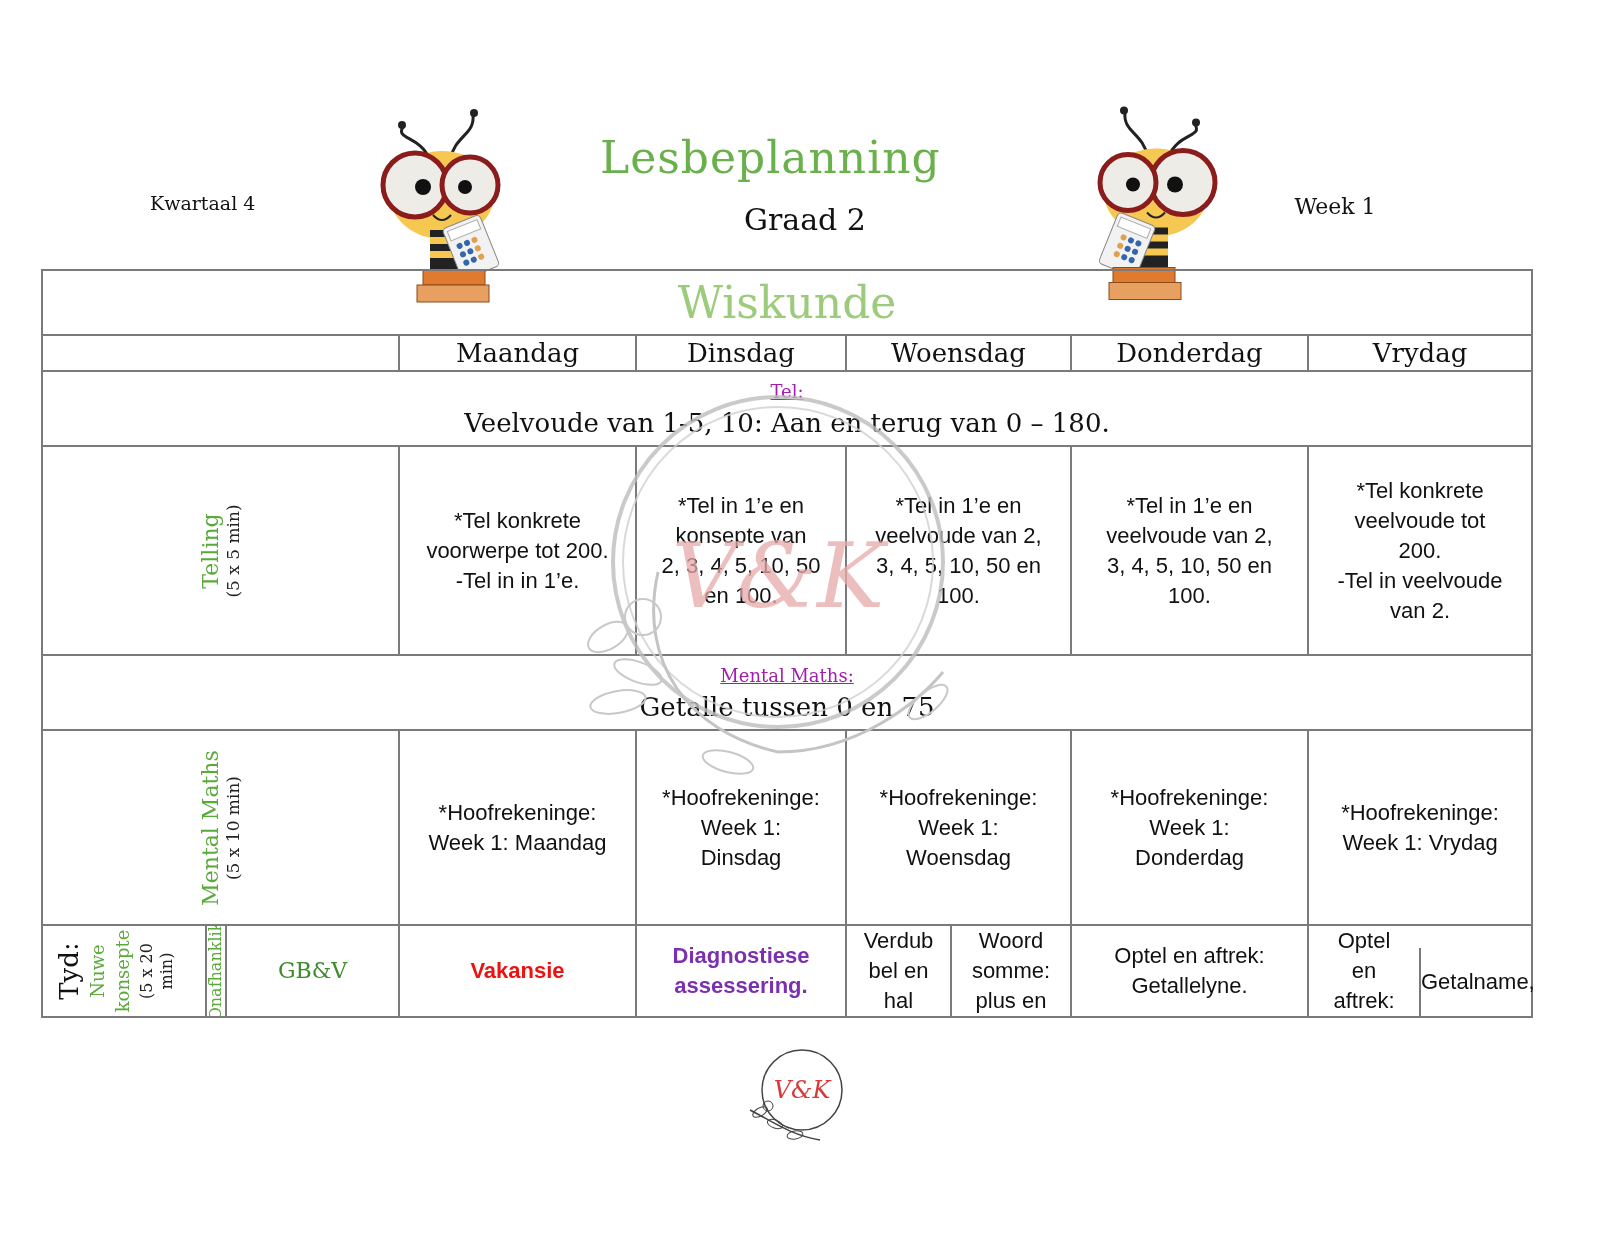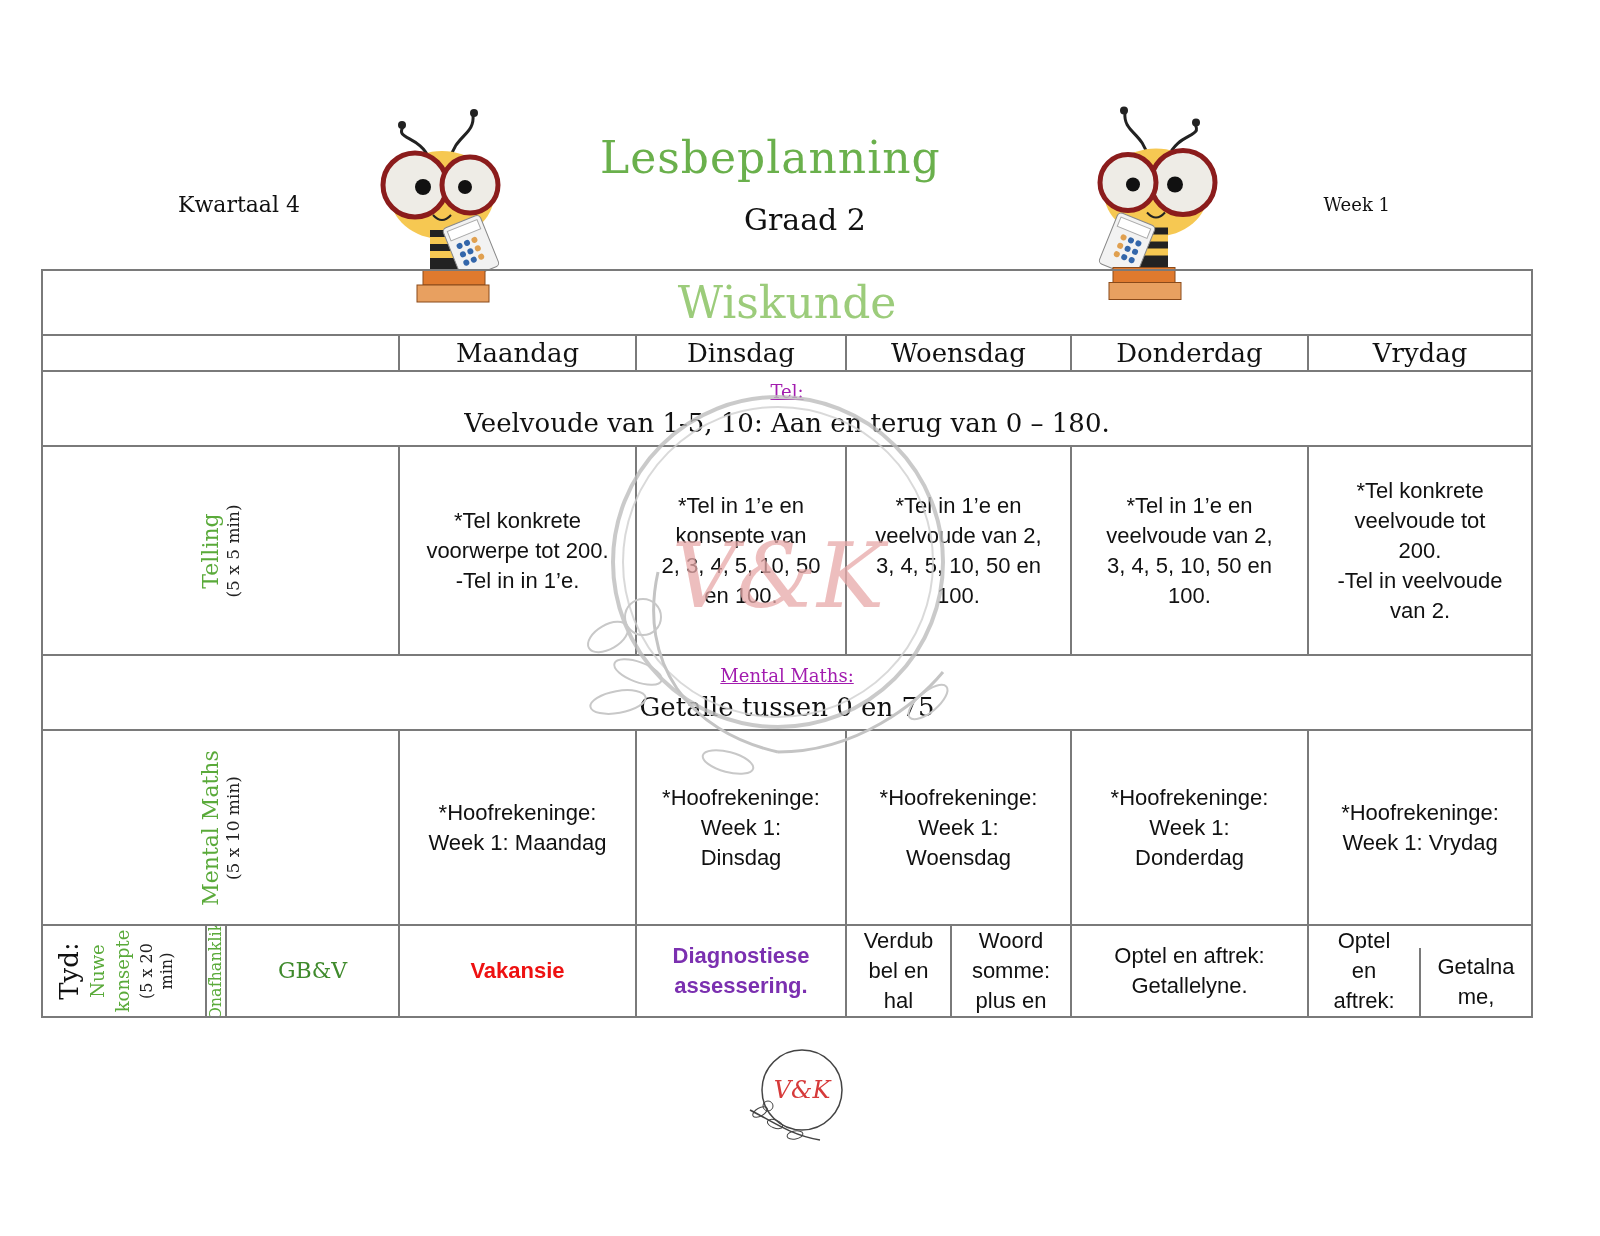--- a/index.html
+++ b/index.html
@@ -1,21 +1,21 @@
 <!DOCTYPE html>
 <html><head>
 <meta charset="utf-8">
 <style>
   html, body { margin:0; padding:0; background:#ffffff; }
   body { width:1600px; height:1236px; position:relative; overflow:hidden; font-family:"Liberation Sans", sans-serif; color:#111; }
   .hand { font-family:"DejaVu Serif", serif; }
   .abs { position:absolute; }
 
-  .kwartaal { left:150px; top:192px; width:150px; text-align:right; font-size:22px; }
-  .week { left:1280px; top:194px; width:110px; text-align:right; font-size:18px; }
+  .kwartaal { left:150px; top:192px; width:150px; text-align:left; font-size:19px; }
+  .week { left:1280px; top:194px; width:110px; text-align:center; font-size:22px; }
   .title { left:600px; top:132px; width:410px; text-align:left; font-size:44px; color:#6ab04c; letter-spacing:1px; }
   .grade { left:700px; top:202px; width:210px; text-align:center; font-size:30px; color:#111; }
 
   .bee { position:absolute; }
 
   table.plan { position:absolute; left:41px; top:269px; width:1490px; border-collapse:collapse; table-layout:fixed;padding-left:14px; }
   table.plan td { border:2px solid #7a7a7a; padding:0; text-align:center; vertical-align:middle; position:relative; }
   .subject { height:63px; font-size:44px; color:#9ccc7b; line-height:60px; }
   .dayhdr td { height:34px; font-size:26px; }
   .banner { height:73px; }
@@ -278,21 +278,21 @@
       <div>Getallelyne.</div>
     </div>
         </td>
     <td>
       <div class="split">
         <div style="flex:0 0 110px; flex-direction:column;border-radius:30px;">
           <span>Optel</span>
           <span>en</span>
           <span>aftrek:</span>
         </div>
-        <div style="flex-direction:column;margin-top:22px;">
+        <div style="flex-direction:row;margin-top:22px;">
           <span>Getalna</span>
           <span>me,</span>
         </div>
       </div>
     </td>
   </tr>
 </tbody>
   </table>
 
 <svg class="watermark" viewBox="0 0 440 430">

